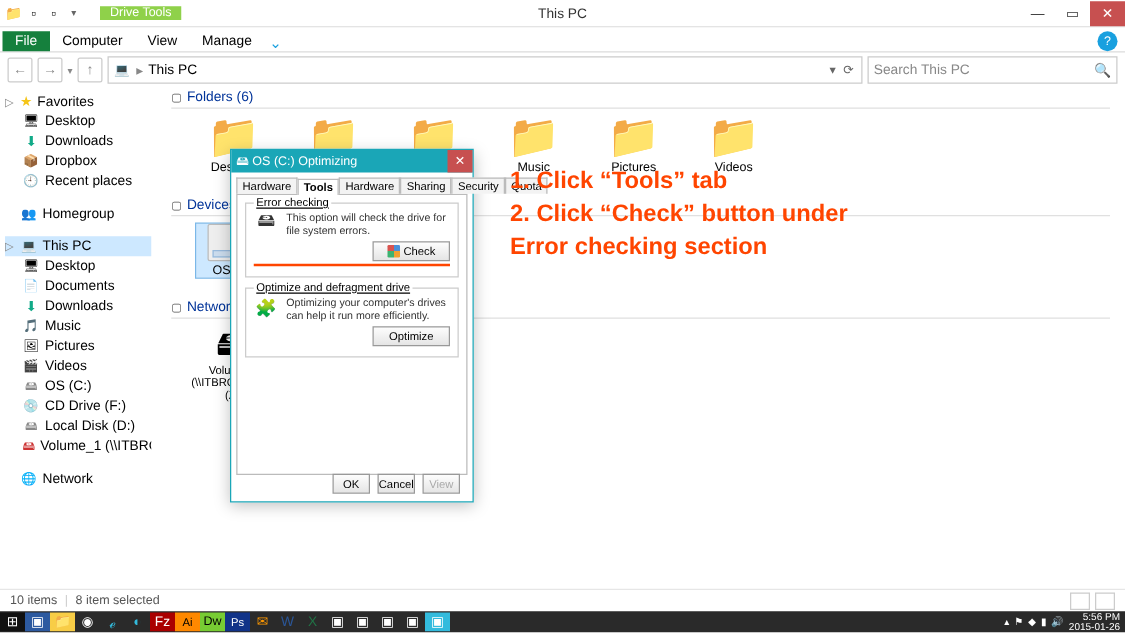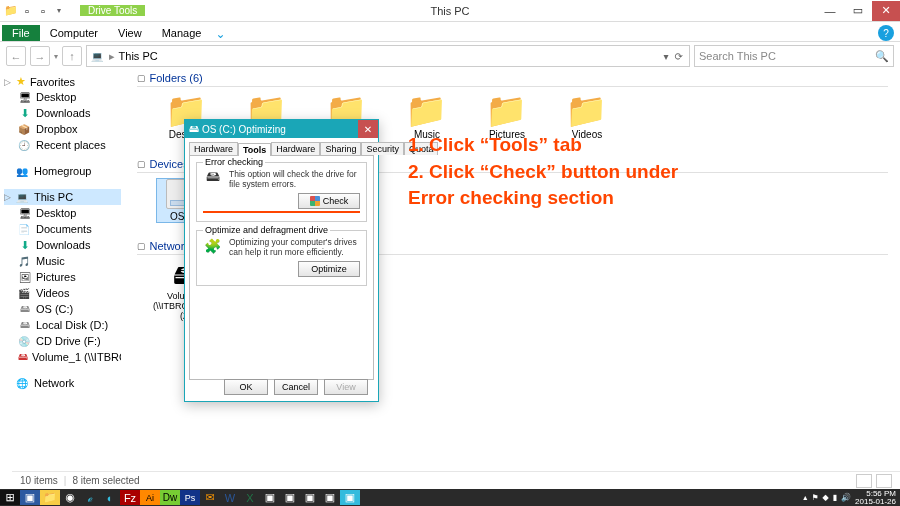--- a/index.html
+++ b/index.html
@@ -62,49 +62,49 @@
   .items { display:flex; gap: 20px; padding: 6px 4px 10px 20px; }
   .item { display:flex; flex-direction:column; align-items:center; width:60px; font-size:10px; text-align:center; gap:2px;}
   .item .bigfolder { font-size:34px; line-height:34px; }
   .item .drv { width:42px; height:30px; background:#eee; border:1px solid #bbb; border-radius:2px; position:relative; display:flex; align-items:flex-end; justify-content:center;}
   .item .drv .bar{height:6px;width:34px;background:#cde;border:1px solid #9bd;margin-bottom:2px;}
   .item.sel { outline:1px solid #7ab7e8; background:#cde8ff;}
   .item .netdisk { font-size:28px; line-height:28px; position:relative; }
   .item .netdisk .x{position:absolute;right:-2px;bottom:-2px;background:#d33;color:#fff;border-radius:50%;width:14px;height:14px;font-size:10px;display:flex;align-items:center;justify-content:center;}
 
   
-  .status { position:absolute; bottom:17px; left:0; right:0; height:18px; display:flex; align-items:center; padding:0 8px; font-size:10px; color:#555; border-top:1px solid #e6e6e6; background:#fff;margin-left:12px; }
+  .status { position:absolute; bottom:17px; left:0; right:0; height:18px; display:flex; align-items:center; padding:0 8px; font-size:10px; color:#555; border-top:1px solid #e6e6e6; background:#fff; }
   .status .r { margin-left:auto; display:flex; gap:4px;}
   .status .vb{width:16px;height:14px;border:1px solid #ccc;display:inline-block;}
 
   
   .taskbar { position:absolute; bottom:0; left:0; right:0; height:17px; background:#2a2a2a; display:flex; align-items:center; }
   .taskbar .tb { width:20px; height:15px; display:flex; align-items:center; justify-content:center; font-size:11px; color:#fff;}
   .taskbar .tb.start{background:#111;}
   .taskbar .tray { margin-left:auto; display:flex; align-items:center; gap:4px; padding-right:4px; color:#fff; font-size:8px; line-height:8px;}
   .taskbar .tray .clock{ text-align:right; }
 
   
   .props { position:absolute; left:184px; top:119px; width:195px; height:283px; background:#fff; border:1px solid #1aa6b7; box-shadow:0 3px 12px rgba(0,0,0,.25); }
   .props .pt { height:18px; background:#1aa6b7; display:flex; align-items:center; color:#fff; font-size:10px; padding-left:4px;}
   .props .pt .pclose{margin-left:auto;background:#c75050;width:20px;height:18px;display:flex;align-items:center;justify-content:center;font-size:10px;}
   .props .tabs { display:flex; font-size:9px; padding:4px 4px 0 4px; gap:0;}
   .props .tabs .tb2{ padding:1px 4px; border:1px solid #bbb; border-bottom:none; background:#f3f3f3;}
   .props .tabs .tb2.act{ background:#fff; font-weight:bold; position:relative; top:1px;}
   .props .panel{ margin:0 4px 4px 4px; border:1px solid #bbb; height:225px; padding:6px; }
   .fieldset{ border:1px solid #ccc; padding:6px 6px 8px 6px; margin-bottom:8px; position:relative;}
-  .fieldset .leg{ position:absolute; top:-6px; left:6px; background:#fff; padding:0 2px; font-size:9px;}
+  .fieldset .leg{ position:absolute; top:-6px; left:6px; background:#fff; padding:0 2px; font-size:9px;text-decoration:underline;}
   .fieldset .row{ display:flex; gap:6px; font-size:8.5px; color:#333; align-items:flex-start;}
   .fieldset .row .ficon{ width:20px; height:18px; flex:none; display:flex; align-items:center; justify-content:center; font-size:14px;}
   .fieldset .btn{ margin-left:auto; margin-top:4px; display:block; width:62px; height:16px; font-size:9px; background:linear-gradient(#fdfdfd,#e5e5e5); border:1px solid #999; }
   .fieldset .btn.check{ display:flex; align-items:center; justify-content:center; gap:3px;}
   .fieldset .btn.check::before{content:"";width:10px;height:10px;background:conic-gradient(#4a90d9 0 25%, #f0a030 0 50%, #3cb371 0 75%, #d9534f 0);border-radius:1px;}
   .fieldset .hl{height:2px;background:#ff4500;margin-top:2px;}
   .props .dlgbtns{ position:absolute; bottom:6px; right:10px; display:flex; gap:6px;}
-  .props .dlgbtns button{ width:44px; height:16px; font-size:9px; background:linear-gradient(#fdfdfd,#e5e5e5); border:1px solid #999;}
+  .props .dlgbtns button{ width:30px; height:16px; font-size:9px; background:linear-gradient(#fdfdfd,#e5e5e5); border:1px solid #999;}
   .props .dlgbtns button:disabled{color:#aaa;}
 
   
   .annot { position:absolute; left:408px; top:132px; width:430px; color:#ff4500; font-size:19px; font-weight:bold; line-height:1.4;}
 </style>
 </head>
 <body>
 
 <div class="titlebar">
   <div class="qat">
@@ -210,26 +210,26 @@
       </div>
     <div class="navitem">
         <span class="ico vid"></span>
         <span>Videos</span>
       </div>
     <div class="navitem">
         <span class="ico drive"></span>
         <span>OS (C:)</span>
       </div>
     <div class="navitem">
+        <span class="ico cd"></span>
+        <span>CD Drive (F:)</span>
+      </div>
+    <div class="navitem">
         <span class="ico drive"></span>
         <span>Local Disk (D:)</span>
-      </div>
-    <div class="navitem">
-        <span class="ico cd"></span>
-        <span>CD Drive (F:)</span>
       </div>
     <div class="navitem">
         <span class="ico netdrv"></span>
         <span>Volume_1 (\\ITBROT...</span>
       </div>
   </div>
   <div class="navgroup">
     <div class="hdr">
         <span class="navarrow"></span>
         <span class="ico net"></span>

